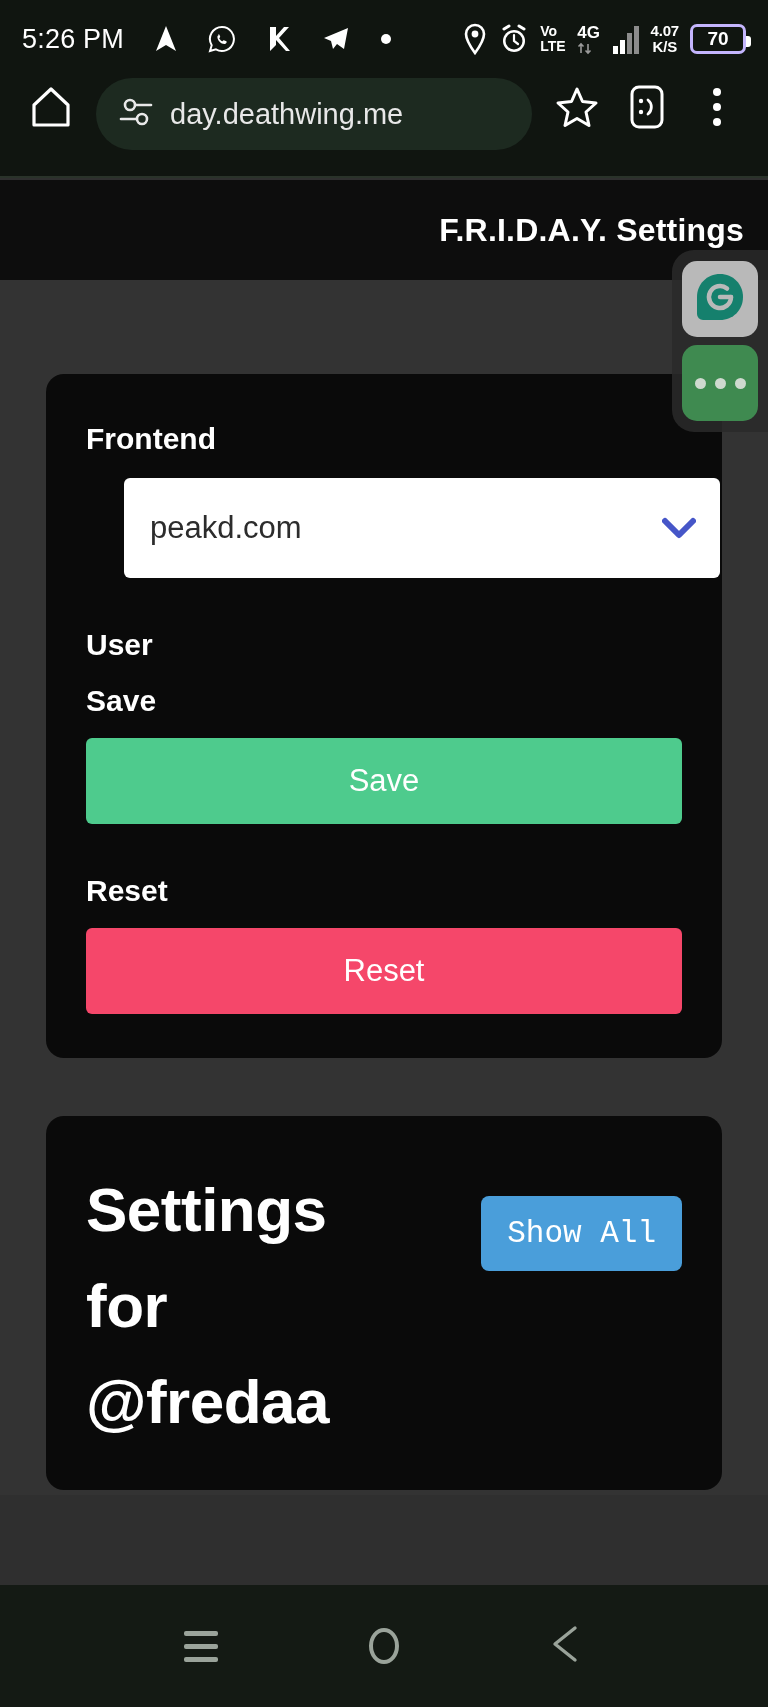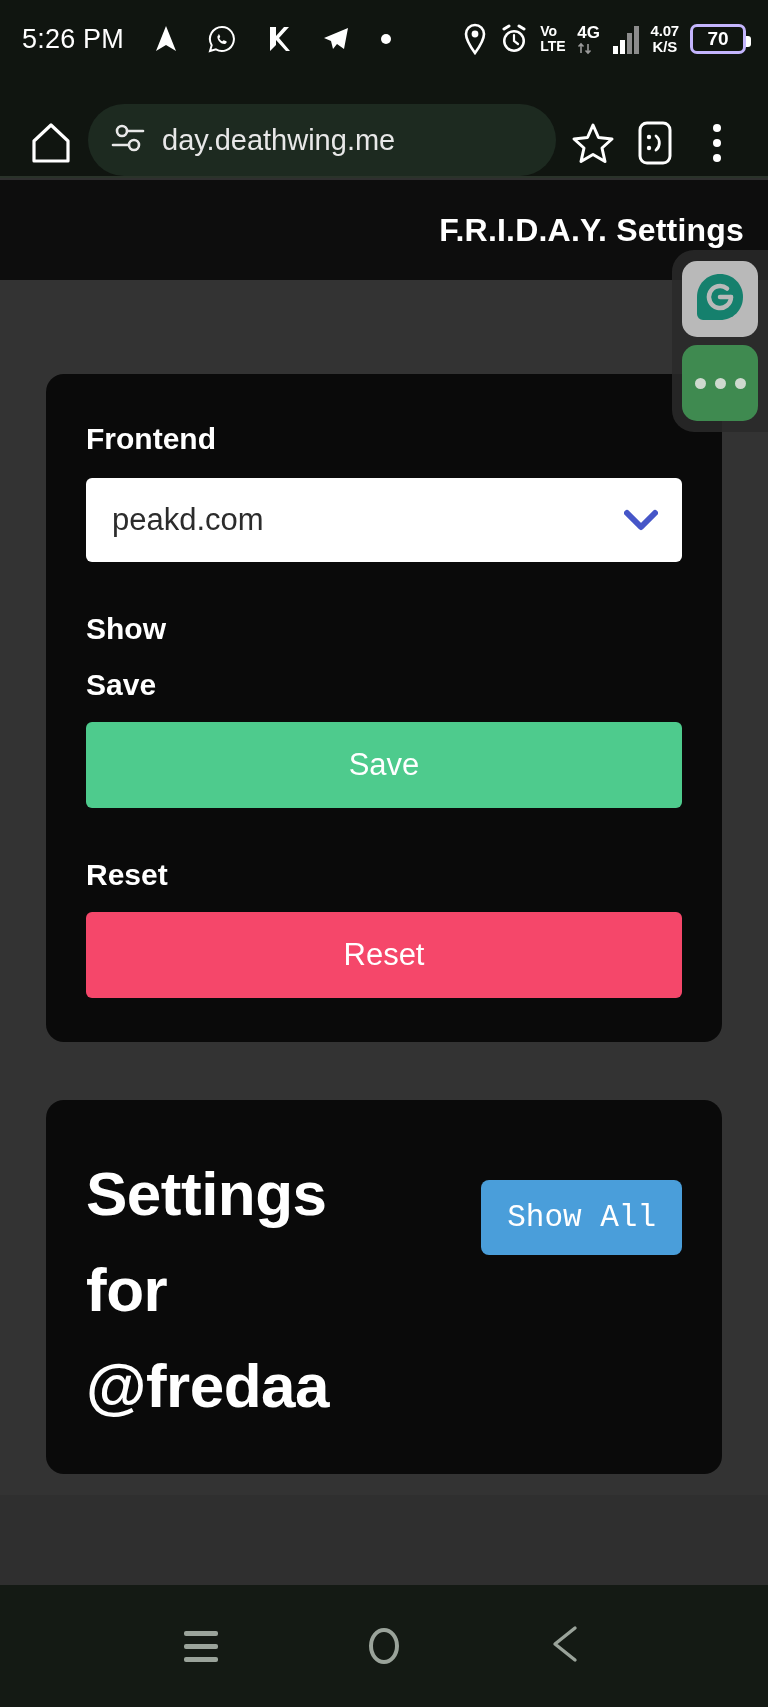--- a/index.html
+++ b/index.html
@@ -87,23 +87,23 @@
     font-weight: 700;
   }
 
   
   .browser-bar {
     position: absolute;
     top: 78px; left: 0;
     width: 768px; height: 100px;
     background: #101510;
     display: flex;
-    align-items: flex-end;
+    align-items: flex-start;
     padding: 0 20px;
-    gap: 0;
+    gap: 8px;
     border-bottom: 2px solid #2a332a;
   }
   .tb-btn {
     width: 62px; height: 62px;
     display: flex;
     align-items: center;
     justify-content: center;
     flex: none;
   }
   .url-pill {
@@ -170,28 +170,29 @@
   .field-label {
     color: #ffffff;
     font-size: 30px;
     font-weight: 700;
     margin-bottom: 22px;
   }
   .field-label.tight { margin-bottom: 20px; }
 
   .select-box {
     width: 100%;
-    height: 84px;
+    height: 100px;
     background: #ffffff;
     border-radius: 6px;
     display: flex;
     align-items: center;
     justify-content: space-between;
     padding: 0 24px 0 26px;
     margin-bottom: 50px;
+    margin-left: 38px;
   }
   .select-value {
     color: #2c2c2c;
     font-size: 31px;
   }
   .chevron {
     width: 34px; height: 22px;
     flex: none;
   }
 
@@ -452,21 +453,21 @@
       <div class="field-label">Frontend</div>
       <div class="select-box">
         <span class="select-value">peakd.com</span>
         <span class="chevron">
           <svg width="34" height="22" viewBox="0 0 34 22">
             <path d="M3 4 L17 18 L31 4" fill="none" stroke="#4656c8" stroke-width="6" stroke-linecap="round" stroke-linejoin="round"></path>
           </svg>
         </span>
       </div>
 
-      <div class="field-label">Show</div>
+      <div class="field-label">User</div>
 
       <div class="field-label tight">Save</div>
       <button class="btn" style="background:#4ecb8d;">Save</button>
 
       <div class="field-label tight">Reset</div>
       <button class="btn" style="background:#f5476a;">Reset</button>
     </div>
 
     <div class="card card-two">
       <div class="card-two-inner">

